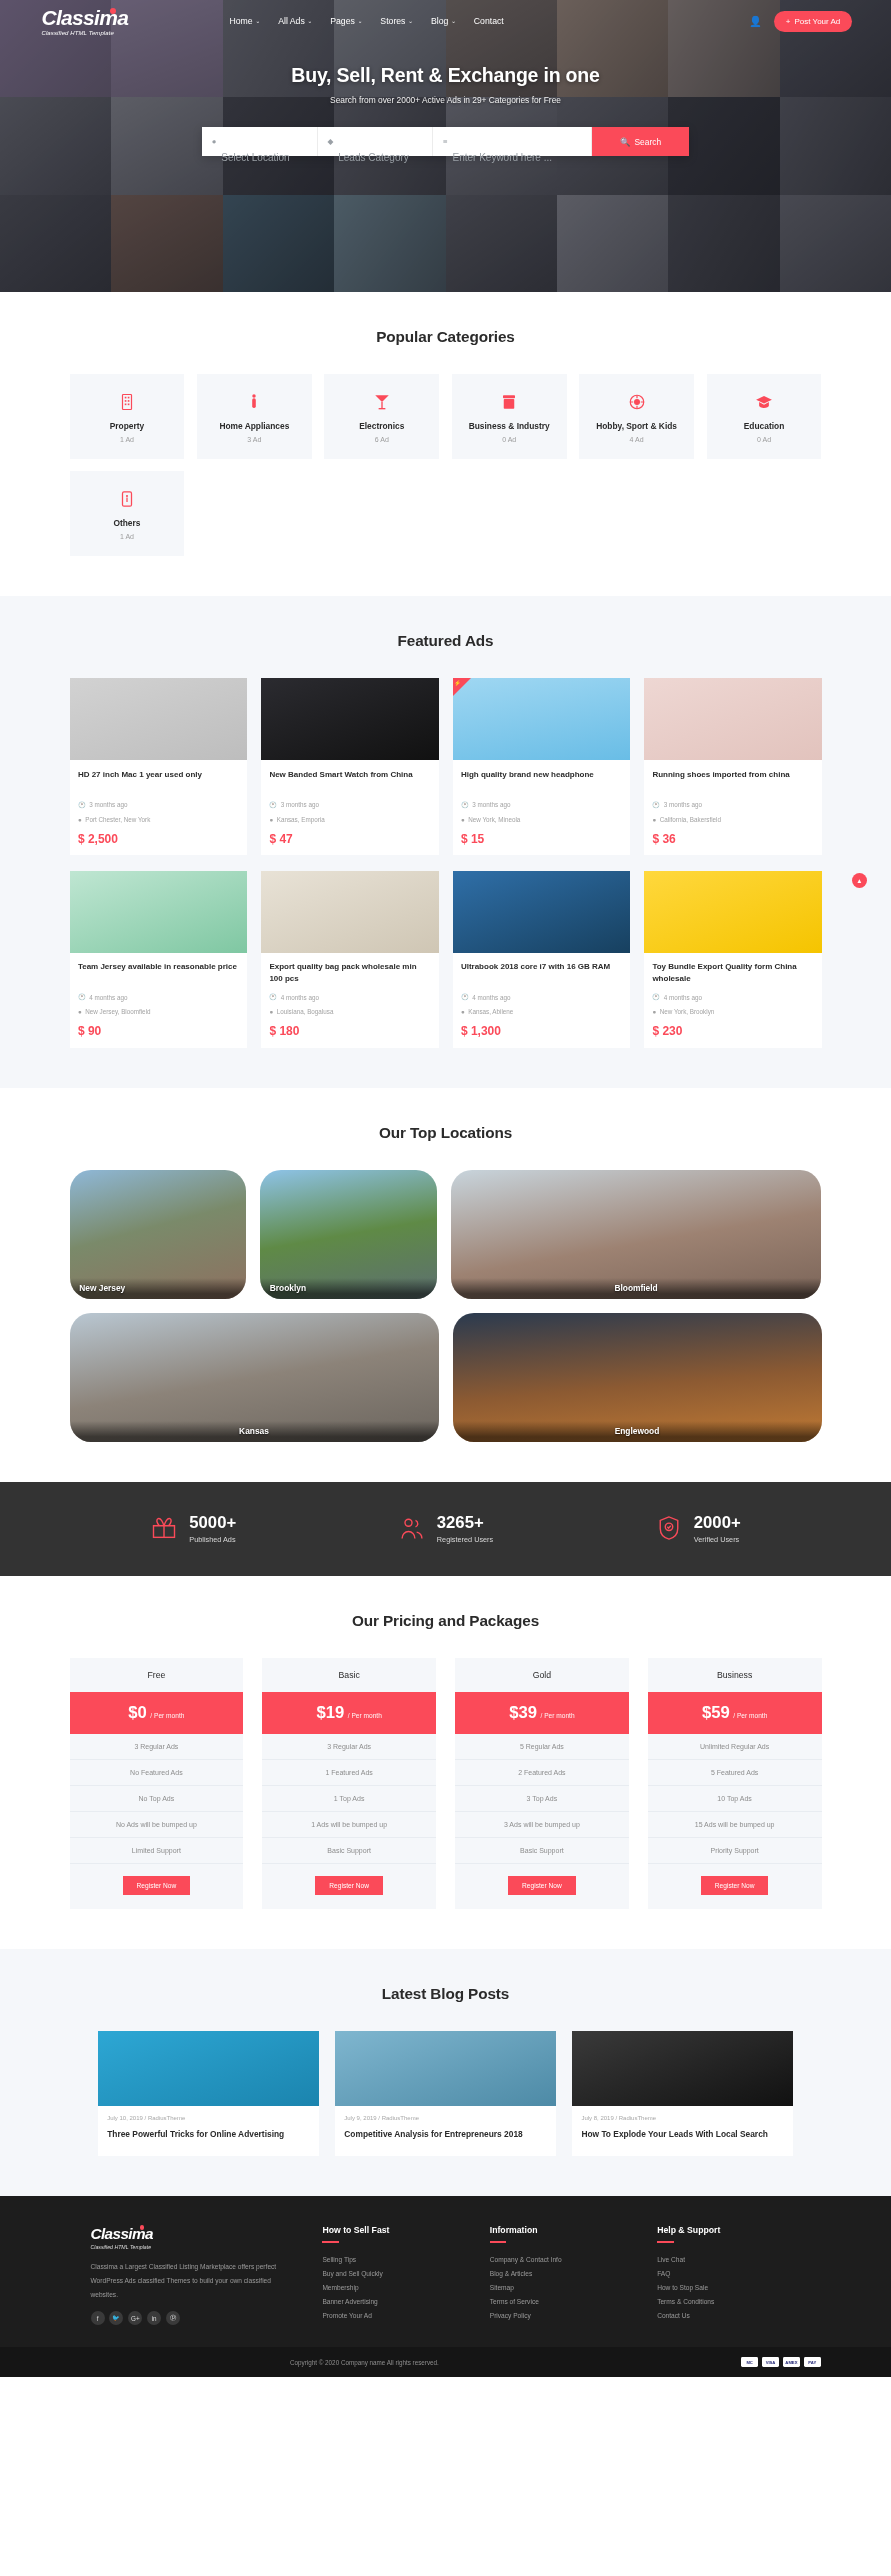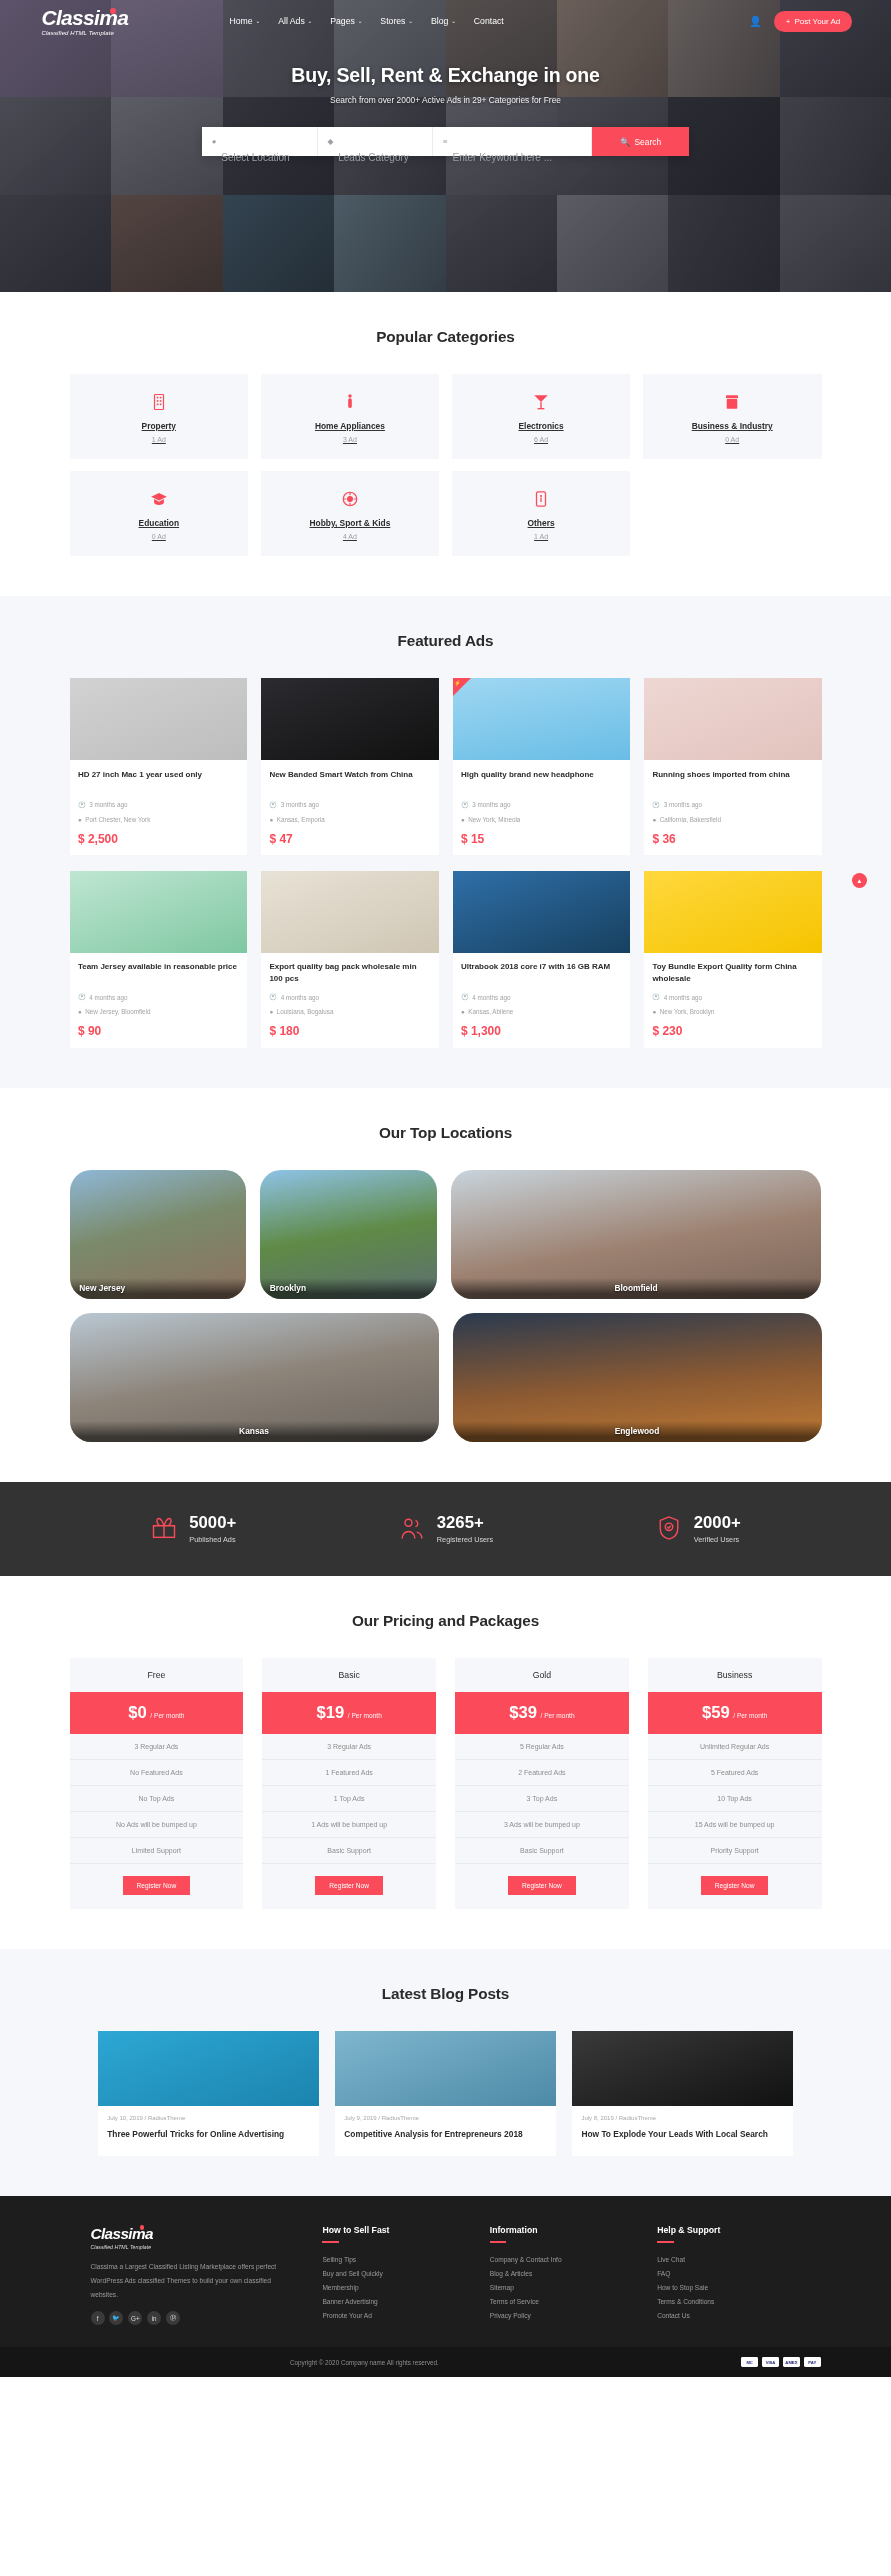--- a/index.html
+++ b/index.html
@@ -98,21 +98,21 @@
   
   .section { padding: 36px 0 40px; }
   .section.gray { background: #f5f7fa; }
   .sec-title {
     text-align: center; font-size: 15.3px; font-weight: bold;
     color: #2b2b2b; margin-bottom: 28px; letter-spacing: -0.1px;
   }
 
   
   .cat-grid {
-    display: grid; grid-template-columns: repeat(4, 1fr); gap: 12.5px; text-decoration: underline;
+    display: grid; grid-template-columns: repeat(6, 1fr); gap: 12.5px;
   }
   .cat-card {
     background: #f5f7fa; padding: 18px 5.6px 15.3px; text-align: center;
     cursor: pointer; border: 0.7px solid transparent;
   }
   .cat-ic { color: #fb4a59; margin-bottom: 9.7px; height: 18px; }
   .cat-ic svg { height: 18px; }
   .cat-name { font-size: 8.4px; font-weight: bold; color: #2b2b2b; }
   .cat-count { font-size: 7px; color: #9c9c9c; margin-top: 4.9px; }
 
@@ -359,36 +359,36 @@
       <div class="cat-card">
         <div class="cat-ic"><svg viewBox="0 0 24 24" fill="currentColor">
               <rect x="4" y="3" width="16" height="4" rx="1"></rect>
               <rect x="5" y="8" width="14" height="13" rx="1"></rect>
             </svg></div>
         <div class="cat-name">Business &amp; Industry</div>
         <div class="cat-count">0 Ad</div>
       </div>
 
       <div class="cat-card">
-        <div class="cat-ic"><svg viewBox="0 0 24 24" fill="currentColor">
-              <path d="M12 4 1.5 9 12 14l10.5-5z"></path>
-              <path d="M5.5 12v5c0 1.6 3 3 6.5 3s6.5-1.4 6.5-3v-5L12 15.5z"></path>
-            </svg></div>
-        <div class="cat-name">Education</div>
-        <div class="cat-count">0 Ad</div>
-      </div>
-
-      <div class="cat-card">
         <div class="cat-ic"><svg viewBox="0 0 24 24" fill="none" stroke="currentColor" stroke-width="1.6">
               <circle cx="12" cy="12" r="9"></circle>
               <circle cx="12" cy="12" r="3.2" fill="currentColor"></circle>
               <path d="M12 3v4M12 17v4M3 12h4M17 12h4"></path>
             </svg></div>
         <div class="cat-name">Hobby, Sport &amp; Kids</div>
         <div class="cat-count">4 Ad</div>
+      </div>
+
+      <div class="cat-card">
+        <div class="cat-ic"><svg viewBox="0 0 24 24" fill="currentColor">
+              <path d="M12 4 1.5 9 12 14l10.5-5z"></path>
+              <path d="M5.5 12v5c0 1.6 3 3 6.5 3s6.5-1.4 6.5-3v-5L12 15.5z"></path>
+            </svg></div>
+        <div class="cat-name">Education</div>
+        <div class="cat-count">0 Ad</div>
       </div>
 
 
       <div class="cat-card">
         <div class="cat-ic"><svg viewBox="0 0 24 24" fill="none" stroke="currentColor" stroke-width="1.7">
               <rect x="6" y="2.5" width="12" height="19" rx="2"></rect>
               <circle cx="12" cy="8" r="1.4" fill="currentColor" stroke="none"></circle>
               <path d="M12 10v6"></path>
             </svg></div>
         <div class="cat-name">Others</div>

